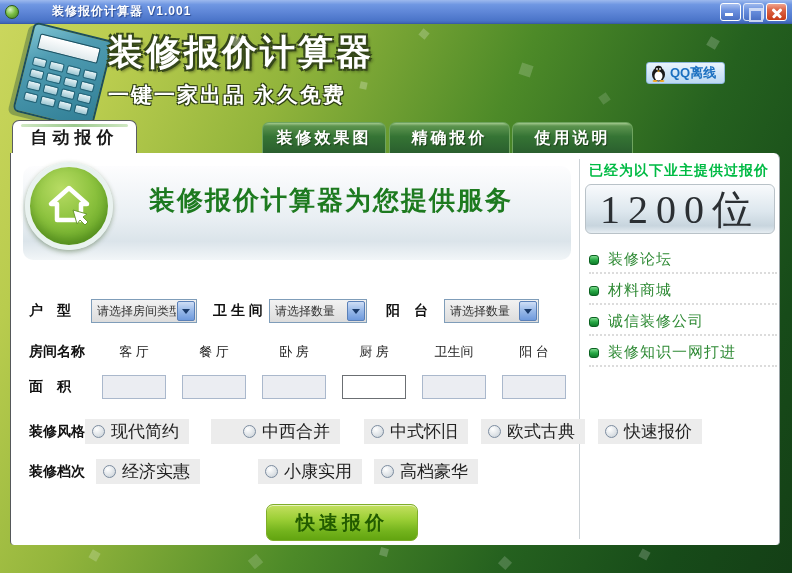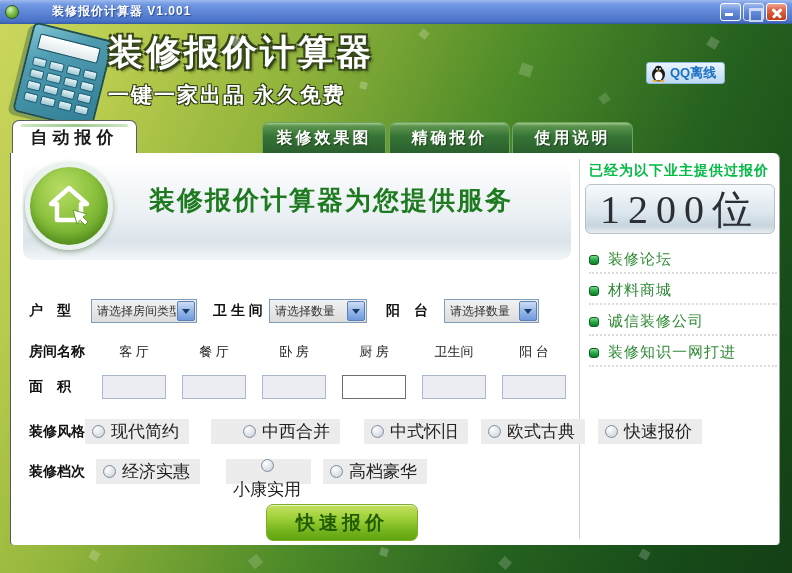--- a/index.html
+++ b/index.html
@@ -327,21 +327,21 @@
         <span class="chip-label">快速报价</span>
       </div>
     </div>
 
     <div class="row5">
       <span class="flabel" style="width:67px;">装修档次</span>
       <div class="chip">
         <span class="radio"></span>
         <span class="chip-label">经济实惠</span>
       </div>
-      <div class="chip" style="margin-left:26px;flex-direction:column;">
+      <div class="chip" style="margin-left:58px;">
         <span class="radio"></span>
         <span class="chip-label">小康实用</span>
       </div>
       <div class="chip" style="margin-left:12px;">
         <span class="radio"></span>
         <span class="chip-label">高档豪华</span>
       </div>
     </div>
 
     <div class="submit-btn">

